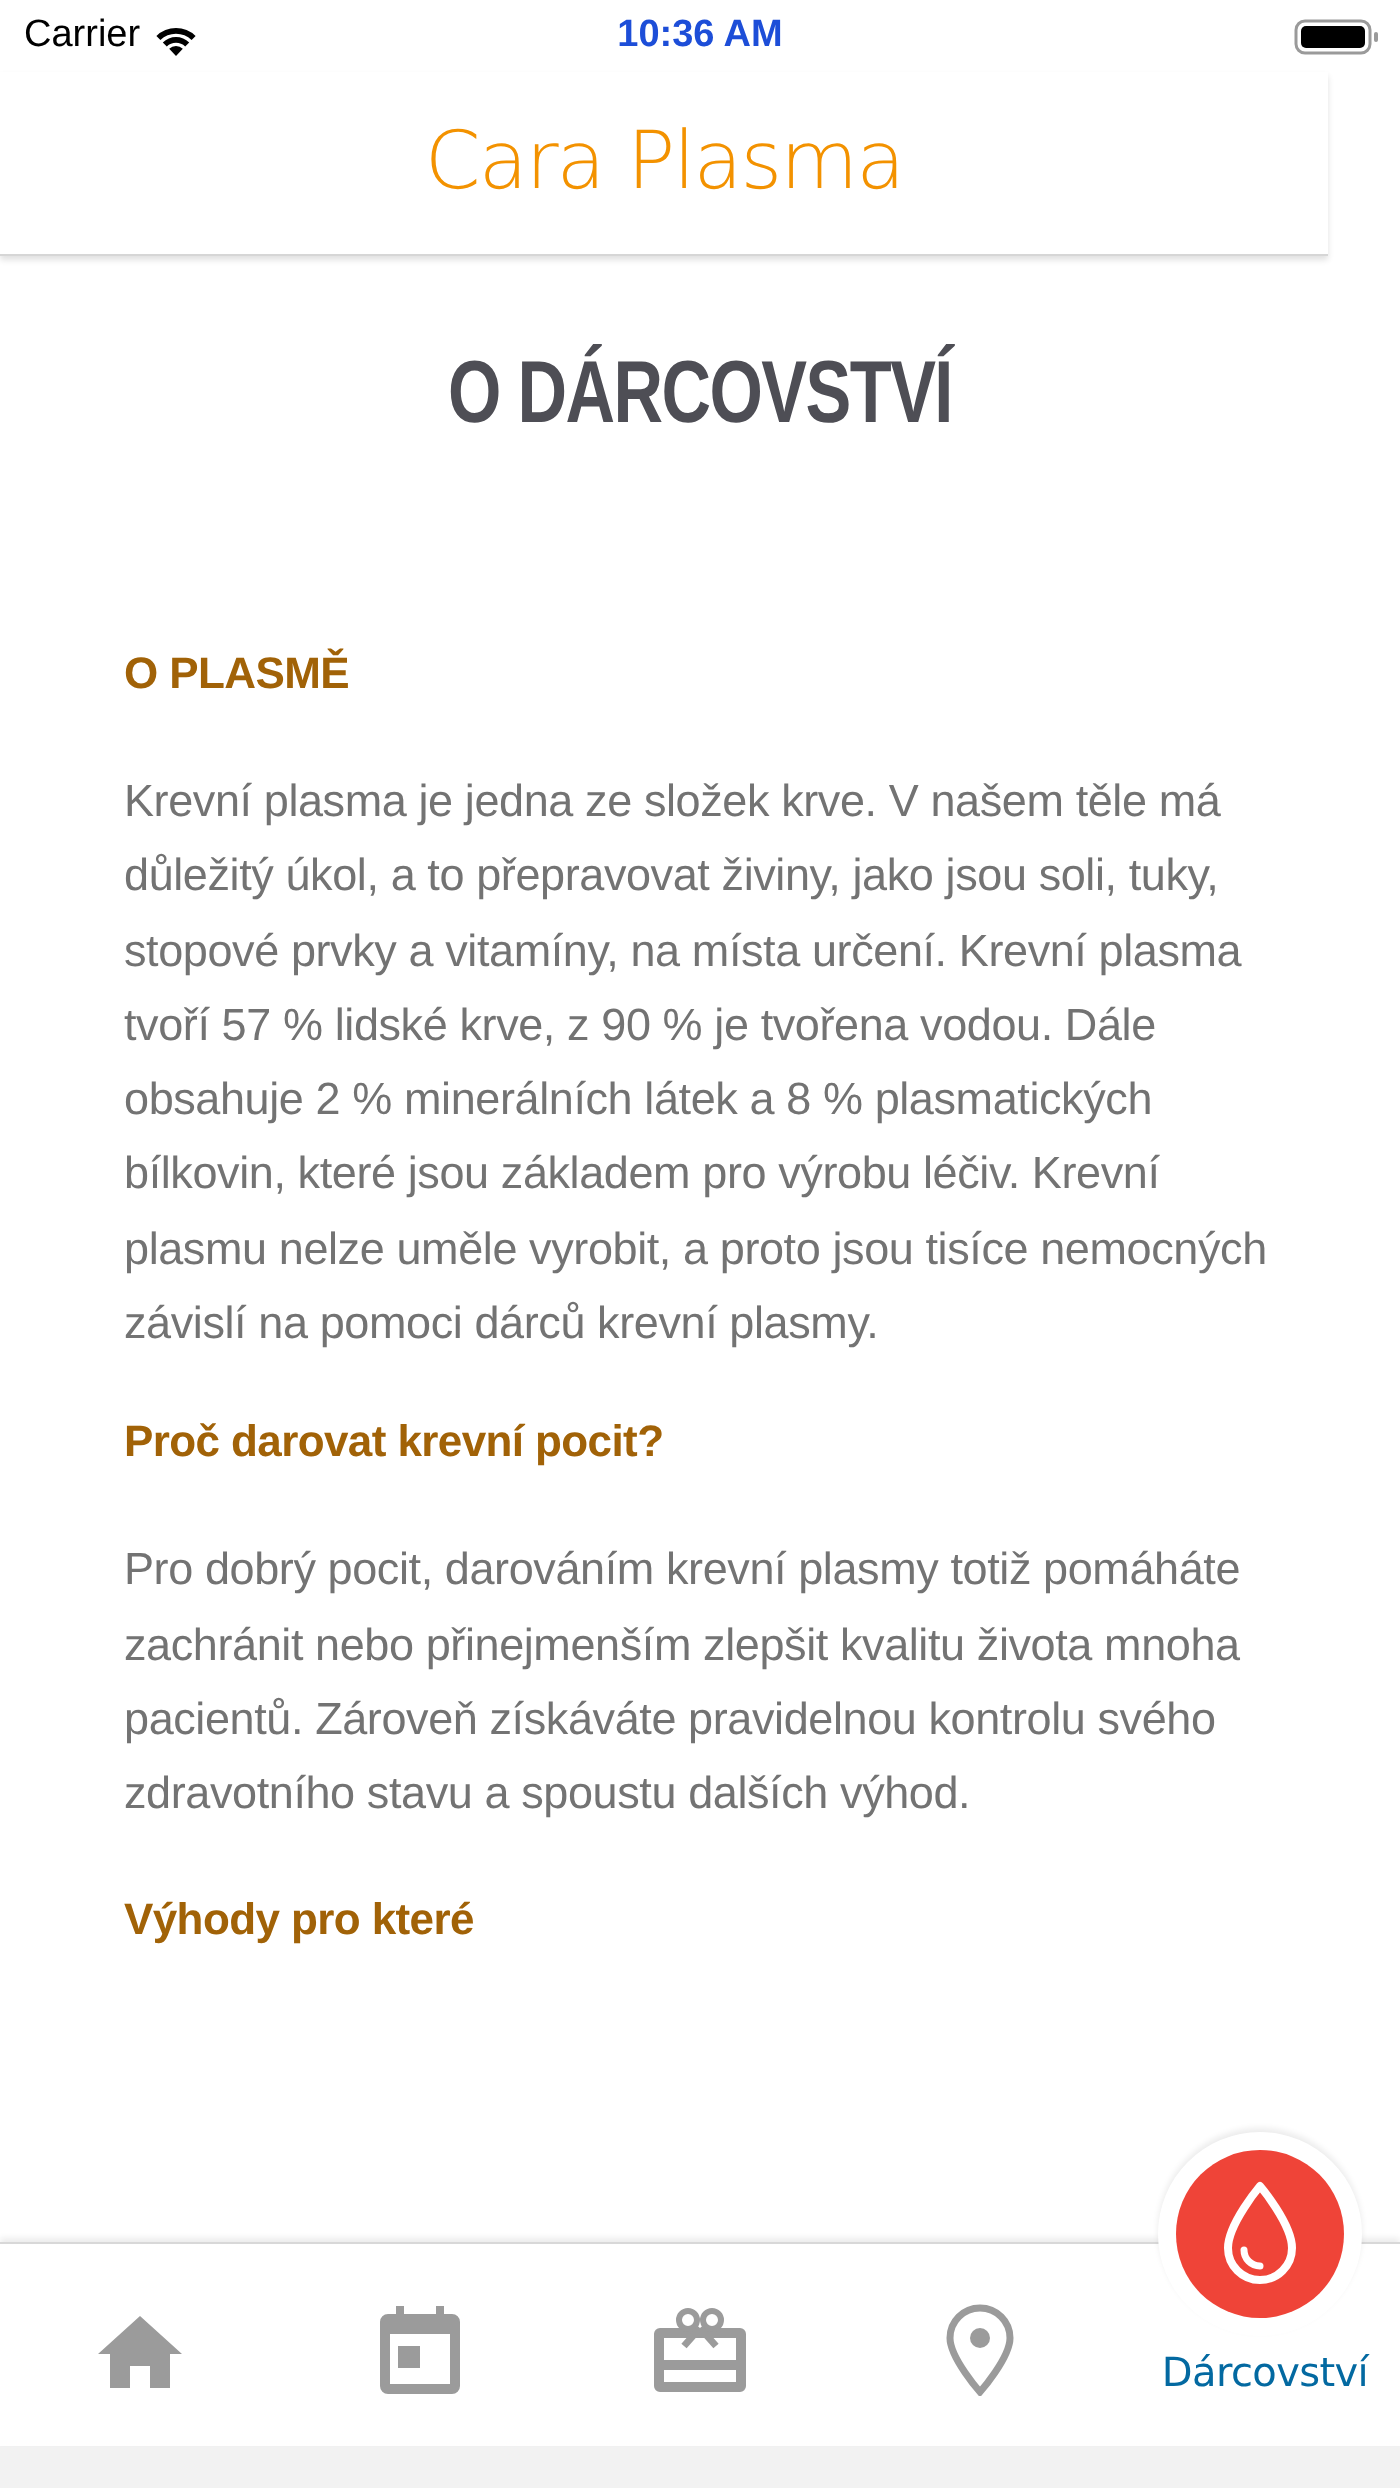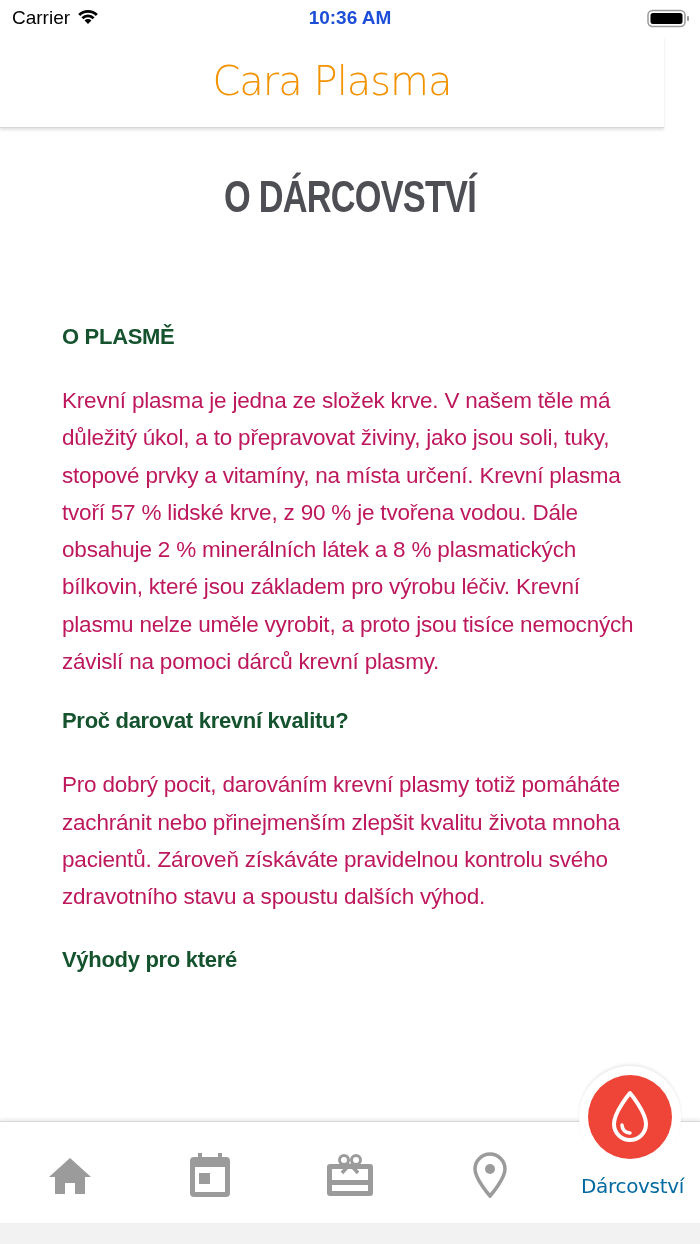--- a/index.html
+++ b/index.html
@@ -1,32 +1,32 @@
 <!DOCTYPE html>
 <html><head>
   <meta charset="utf-8">
   <style>
     * { box-sizing: border-box; margin: 0; padding: 0; }
     html, body { width: 700px; height: 1244px; overflow: hidden; background: #ffffff; }
     body { position: relative; font-family: "Liberation Sans", sans-serif; color: #4a4a52; }
 
     .status-bar { position: absolute; top: 0; left: 0; width: 700px; height: 36px; display: flex; align-items: center; }
-    .status-carrier { position: absolute; left: 12px; top: 7px; font-size: 19px; color: #000; display: flex; align-items: flex-start; gap: 6px; }
+    .status-carrier { position: absolute; left: 12px; top: 7px; font-size: 19px; color: #000; display: flex; align-items: flex-end; gap: 6px; }
     .status-time { position: absolute; left: 0; right: 0; top: 7px; text-align: center; font-size: 19px; color: #1d4ed8; font-weight: 600; }
     .status-battery { position: absolute; right: 9px; top: 9px; width: 44px; height: 19px; }
 
     .nav-bar { position: absolute; top: 36px; left: 0; width: 664px; height: 92px; background: #fff; display: flex; justify-content: center; align-items: center; border-bottom: 1px solid #d6d6d6; box-shadow: 0 2px 3px rgba(0,0,0,0.12); z-index: 2; }
     .brand-title { font-family: "DejaVu Sans", sans-serif; font-size: 40px; font-weight: 300; color: #f39200; letter-spacing: -1px; margin-top: -2px; }
 
     .content { position: absolute; top: 130px; left: 0; width: 692px; height: 990px; overflow: hidden; }
     .page-title { position: absolute; top: 42px; left: 0; width: 700px; text-align: center; font-family: "Liberation Sans", sans-serif; font-weight: 700; font-size: 44px; color: #4e4e55; letter-spacing: -1px; transform: scaleX(0.78); transform-origin: center; }
 
     .article { position: absolute; left: 62px; top: 192px; width: 580px; }
-    .sec-head { font-family: "Liberation Sans", sans-serif; font-weight: 700; font-size: 22px; color: #14532d; line-height: 30px; letter-spacing: -0.3px; }
-    .para { font-family: "Liberation Sans", sans-serif; font-size: 22.5px; line-height: 37.3px; color: #be185d; letter-spacing: -0.2px; }
+    .sec-head { font-family: "Liberation Sans", sans-serif; font-weight: 700; font-size: 22px; color: #a16207; line-height: 30px; letter-spacing: -0.3px; }
+    .para { font-family: "Liberation Sans", sans-serif; font-size: 22.5px; line-height: 37.3px; color: #737373; letter-spacing: -0.2px; }
     .h1 { margin-top: 0; }
     .p1 { margin-top: 30px; }
     .h2 { margin-top: 26px; }
     .p2 { margin-top: 30px; }
     .h3 { margin-top: 29px; }
 
     .tab-bar { position: absolute; left: 0; top: 1121px; width: 700px; height: 102px; background: #fff; border-top: 1px solid #d8d8d8; box-shadow: 0 -2px 3px rgba(0,0,0,0.08); z-index: 3; }
     .tab { position: absolute; top: 28px; width: 50px; height: 50px; display: flex; justify-content: center; align-items: center; }
     .tab svg { display: block; }
     .tab-home { left: 45px; }
@@ -65,21 +65,21 @@
   <div class="brand-title">Cara Plasma</div>
 </div>
 
 <div class="content">
   <h1 class="page-title">O DÁRCOVSTVÍ</h1>
 
   <div class="article">
     <div class="sec-head h1">O PLASMĚ</div>
     <p class="para p1">Krevní plasma je jedna ze složek krve. V našem těle má důležitý úkol, a to přepravovat živiny, jako jsou soli, tuky, stopové prvky a vitamíny, na místa určení. Krevní plasma tvoří 57 % lidské krve, z 90 % je tvořena vodou. Dále obsahuje 2 % minerálních látek a 8 % plasmatických bílkovin, které jsou základem pro výrobu léčiv. Krevní plasmu nelze uměle vyrobit, a proto jsou tisíce nemocných závislí na pomoci dárců krevní plasmy.</p>
 
-    <div class="sec-head h2">Proč darovat krevní kvalitu?</div>
+    <div class="sec-head h2">Proč darovat krevní pocit?</div>
     <p class="para p2">Pro dobrý pocit, darováním krevní plasmy totiž pomáháte zachránit nebo přinejmenším zlepšit kvalitu života mnoha pacientů. Zároveň získáváte pravidelnou kontrolu svého zdravotního stavu a spoustu dalších výhod.</p>
 
     <div class="sec-head h3">Výhody pro které</div>
   </div>
 </div>
 
 <div class="tab-bar">
   <div class="tab tab-home">
     <svg width="46" height="40" viewBox="0 0 46 40">
       <path d="M23 3 L2 22 L8 22 L8 39 L18 39 L18 28 L28 28 L28 39 L38 39 L38 22 L44 22 Z" fill="#9b9b9b"></path>

